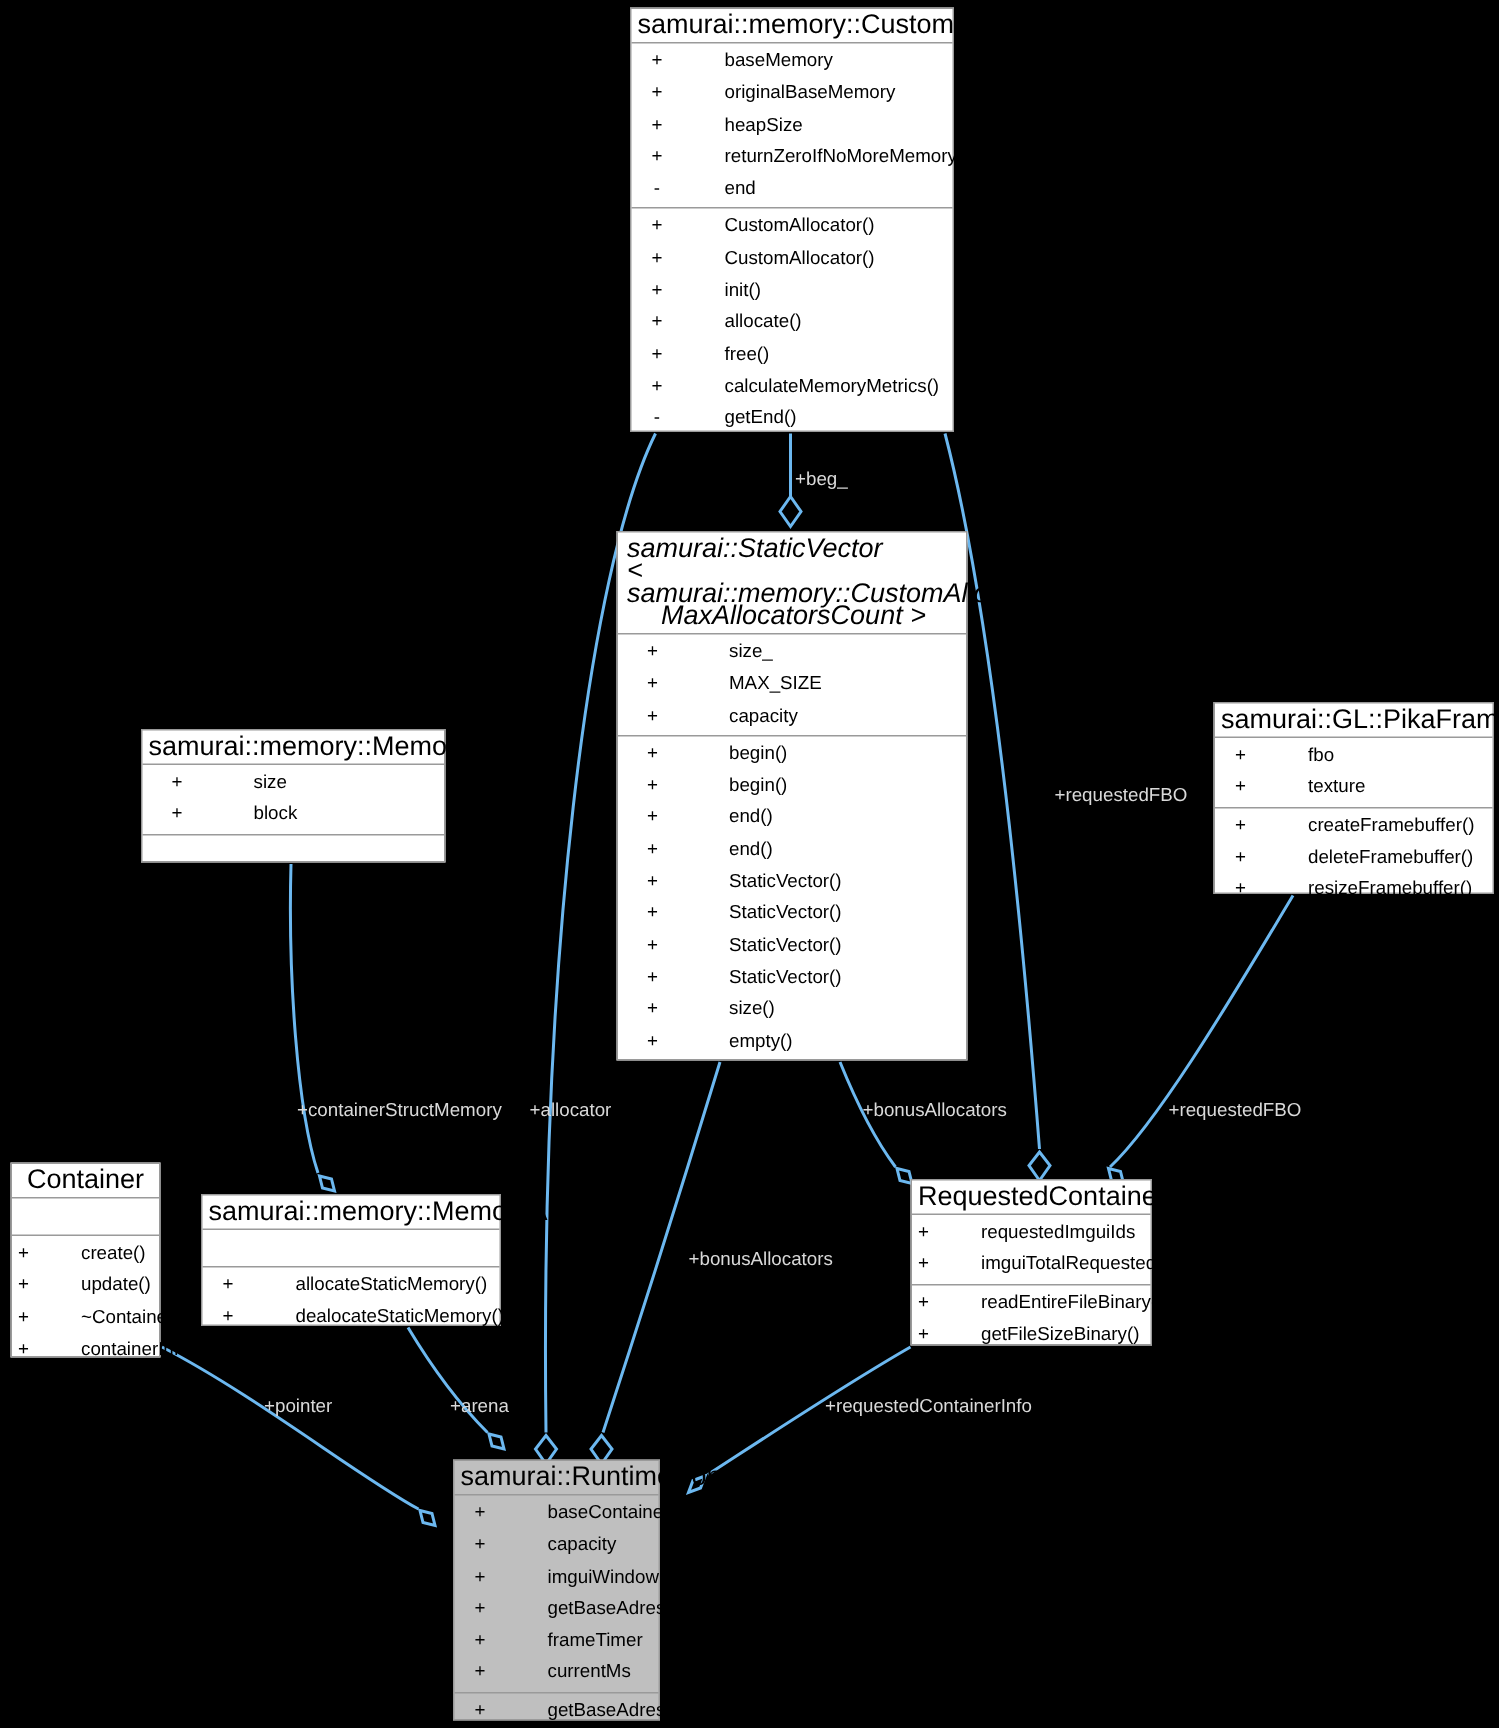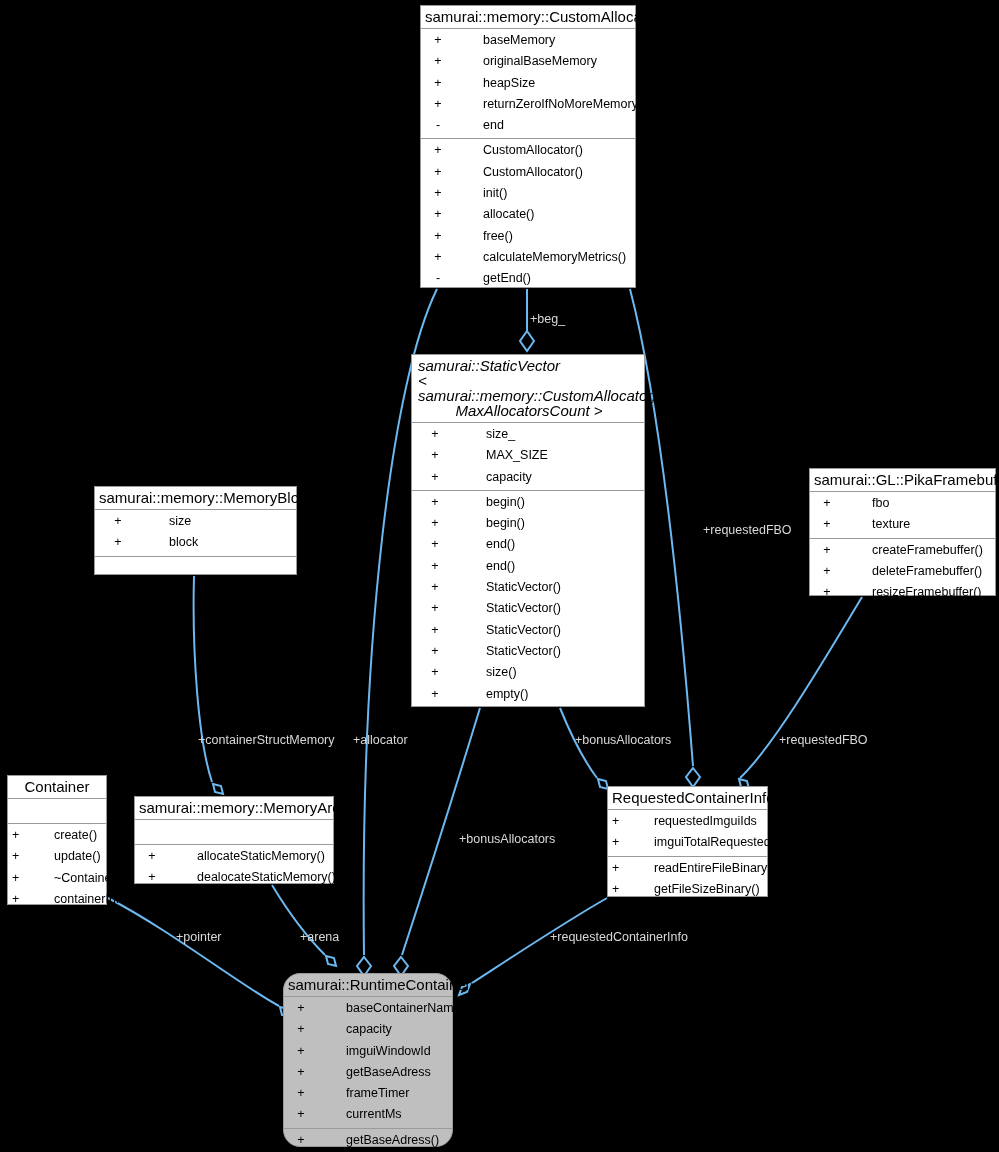--- a/index.html
+++ b/index.html
@@ -4,21 +4,21 @@
 <style>
   html,body{margin:0;padding:0;background:#000;}
   body{width:999px;height:1152px;position:relative;overflow:hidden;
        font-family:"Liberation Sans","DejaVu Sans",sans-serif;}
   #canvas{position:absolute;left:0;top:0;width:999px;height:1152px;}
   svg.edges{position:absolute;left:0;top:0;width:999px;height:1152px;pointer-events:none;}
 
   .uml-class{position:absolute;background:#ffffff;border:1px solid #9a9a9a;
              box-sizing:border-box;z-index:5;}
   .uml-class.highlight{background:#bfbfbf;}
-  .cls-title{text-align:center;font-size:15px;color:#000;padding:3px 4px 4px 4px;
+  .cls-title{text-align:center;font-size:18px;color:#000;padding:3px 4px 4px 4px;
              line-height:15px;white-space:nowrap;}
   .cls-title.tmpl{white-space:normal;}
   .sep{border-top:1px solid #9a9a9a;}
   .cls-sec{padding:1px 0 2px 0;}
   .row{font-size:12.5px;color:#000;line-height:21.3px;height:21.3px;
        display:flex;align-items:center;white-space:nowrap;}
   .row .vis{display:inline-block;width:22px;text-align:center;flex:none;}
   .row .nm{display:inline-block;padding-left:28px;}
   .row.indent .vis{width:34px;}
   .row.indent2 .vis{width:46px;}
@@ -28,21 +28,21 @@
               white-space:nowrap;z-index:6;line-height:14px;}
 
   
   #box-customallocator{left:420px;top:5px;width:216px;height:283px;}
   #box-staticvector{left:411px;top:354px;width:234px;height:353px;}
   #box-memoryblock{left:94px;top:486px;width:203px;height:89px;}
   #box-pikaframebuffer{left:809px;top:468px;width:187px;height:128px;}
   #box-container{left:7px;top:775px;width:100px;height:130px;}
   #box-memoryarena{left:134px;top:796px;width:200px;height:88px;}
   #box-requestedcontainerinfo{left:607px;top:786px;width:161px;height:111px;}
-  #box-runtimecontainer{left:283px;top:973px;width:170px;height:174px;border-radius:17px;}
+  #box-runtimecontainer{left:302px;top:973px;width:138px;height:174px;}
 </style>
 </head>
 <body>
 
 <div id="canvas">
 
   <svg class="edges" viewBox="0 0 999 1152">
     <g fill="none" stroke="#6cb8f0" stroke-width="2">
 
       <path d="M527,289 L527,331"></path>

